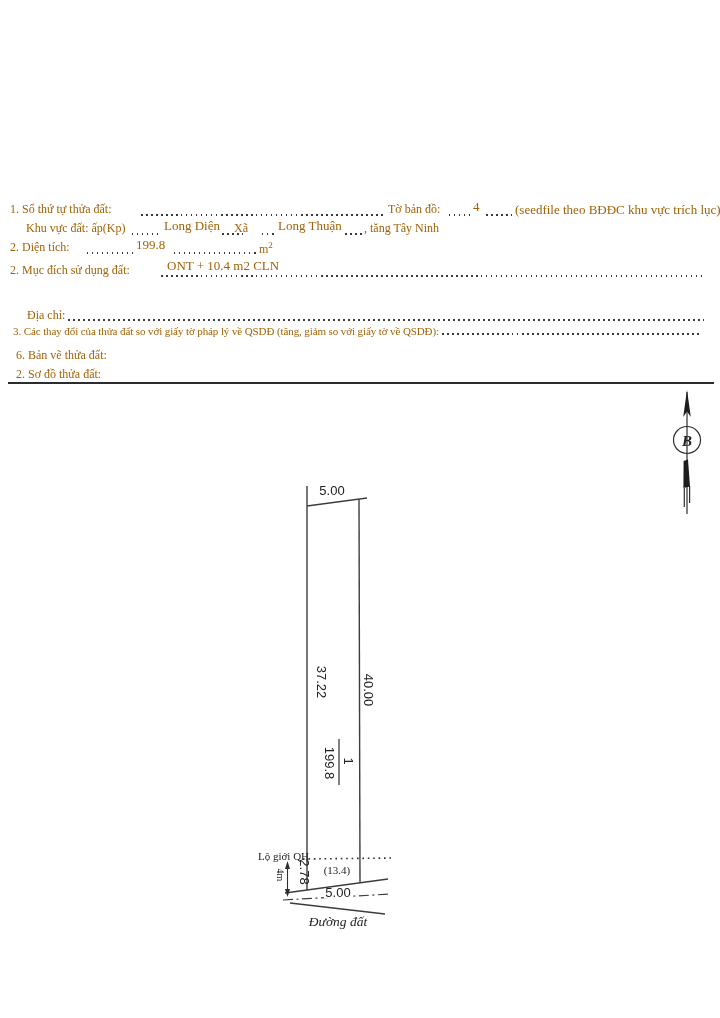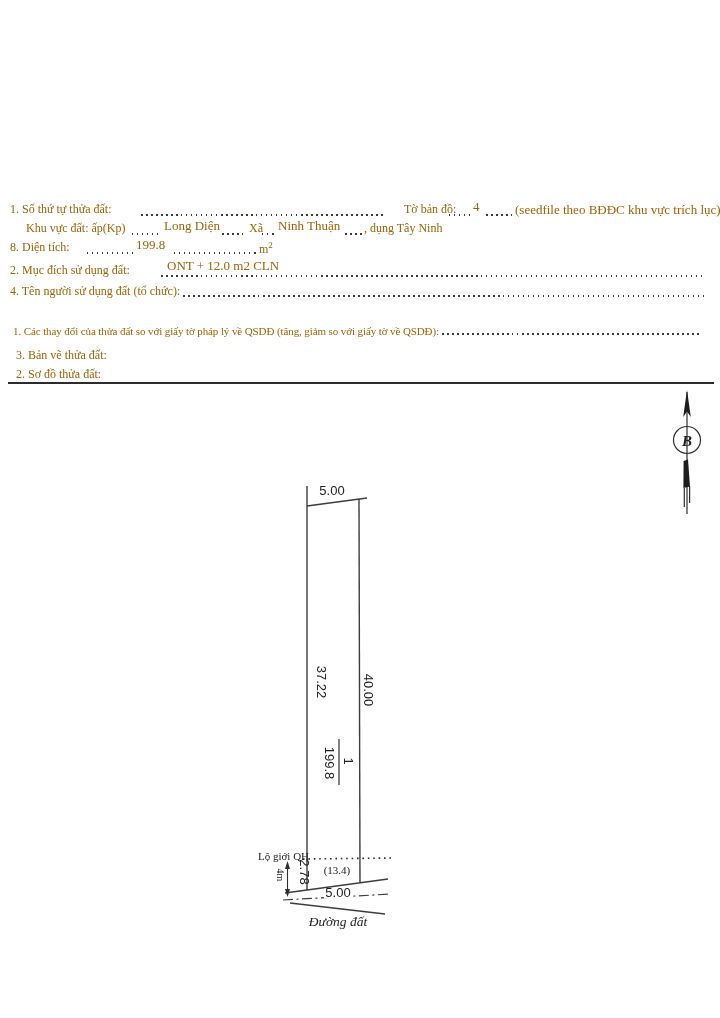--- a/index.html
+++ b/index.html
@@ -22,58 +22,58 @@
   .dimsm{font-family:"Liberation Serif",serif;font-size:11px;}
   .serif-it{font-family:"Liberation Serif",serif;font-style:italic;}
 </style>
 </head>
 <body>
 
 <div class="page">
 
   <span class="abs lbl" style="left:10px;top:166px">1. Số thứ tự thửa đất:</span>
   <span class="dots" style="left:141px;top:178px;width:244px"></span>
-  <span class="abs lbl" style="left:404px;top:166px">Tờ bản đồ:</span>
+  <span class="abs lbl" style="left:388px;top:166px">Tờ bản đồ:</span>
   <span class="dots" style="left:449px;top:178px;width:22px"></span>
   <span class="abs val" style="left:473px;top:163px">4</span>
   <span class="dots" style="left:486px;top:178px;width:26px"></span>
   <span class="abs" style="left:515px;top:166px;font-size:13px">(seedfile theo BĐĐC khu vực trích lục)</span>
 
   <span class="abs lbl" style="left:26px;top:185px">Khu vực đất: ấp(Kp)</span>
   <span class="dots" style="left:132px;top:197px;width:30px"></span>
   <span class="abs val" style="left:164px;top:182px">Long Diện</span>
   <span class="dots" style="left:222px;top:197px;width:21px"></span>
-  <span class="abs lbl" style="left:249px;top:185px">Xã</span>
+  <span class="abs lbl" style="left:234px;top:185px">Xã</span>
   <span class="dots" style="left:262px;top:197px;width:14px"></span>
-  <span class="abs val" style="left:278px;top:182px">Ninh Thuận</span>
+  <span class="abs val" style="left:278px;top:182px">Long Thuận</span>
   <span class="dots" style="left:345px;top:197px;width:17px"></span>
-  <span class="abs lbl" style="left:364px;top:185px">, dụng Tây Ninh</span>
+  <span class="abs lbl" style="left:364px;top:185px">, tăng Tây Ninh</span>
 
-  <span class="abs lbl" style="left:10px;top:204px">8. Diện tích:</span>
+  <span class="abs lbl" style="left:10px;top:204px">2. Diện tích:</span>
   <span class="dots" style="left:87px;top:216px;width:46px"></span>
   <span class="abs val" style="left:136px;top:201px">199.8</span>
   <span class="dots" style="left:174px;top:216px;width:82px"></span>
   <span class="abs lbl" style="left:259px;top:204px"><span>m</span><sup>2</sup></span>
 
   <span class="abs lbl" style="left:10px;top:227px">2. Mục đích sử dụng đất:</span>
-  <span class="abs val" style="left:167px;top:222px">ONT + 12.0 m2 CLN</span>
+  <span class="abs val" style="left:167px;top:222px">ONT + 10.4 m2 CLN</span>
   <span class="dots" style="left:161px;top:239px;width:543px"></span>
 
-  <div class="flexrow" style="left:10px;top:248px;width:694px">
-    <span class="lbl">4. Tên người sử dụng đất (tổ chức):</span>
+
+  <div class="flexrow" style="left:27px;top:272px;width:677px">
+    <span class="lbl">Địa chỉ:</span>
     <span class="dotfill"></span>
   </div>
 
-
   <div class="flexrow" style="left:13px;top:289px;width:689px">
-    <span class="lbl-sm">1. Các thay đổi của thửa đất so với giấy tờ pháp lý về QSDĐ (tăng, giảm so với giấy tờ về QSDĐ):</span>
+    <span class="lbl-sm">3. Các thay đổi của thửa đất so với giấy tờ pháp lý về QSDĐ (tăng, giảm so với giấy tờ về QSDĐ):</span>
     <span class="dotfill"></span>
   </div>
 
-  <span class="abs lbl" style="left:16px;top:312px">3. Bản vẽ thửa đất:</span>
+  <span class="abs lbl" style="left:16px;top:312px">6. Bản vẽ thửa đất:</span>
   <span class="abs lbl" style="left:16px;top:331px">2. Sơ đồ thửa đất:</span>
 
   <div class="rule" style="left:8px;top:346px;width:706px;height:2px"></div>
 
   <svg width="720" height="1018" viewBox="0 0 720 1018" style="position:absolute;left:0;top:0">
 
     <g stroke="#2e2e2e" fill="none" stroke-width="1.2">
       <line x1="687" y1="356" x2="687" y2="478"></line>
       <polygon points="687,354 683.2,381 687,375.5 690.8,381" fill="#1d1d1d" stroke="none"></polygon>
       <circle cx="687" cy="404" r="13.5"></circle>

